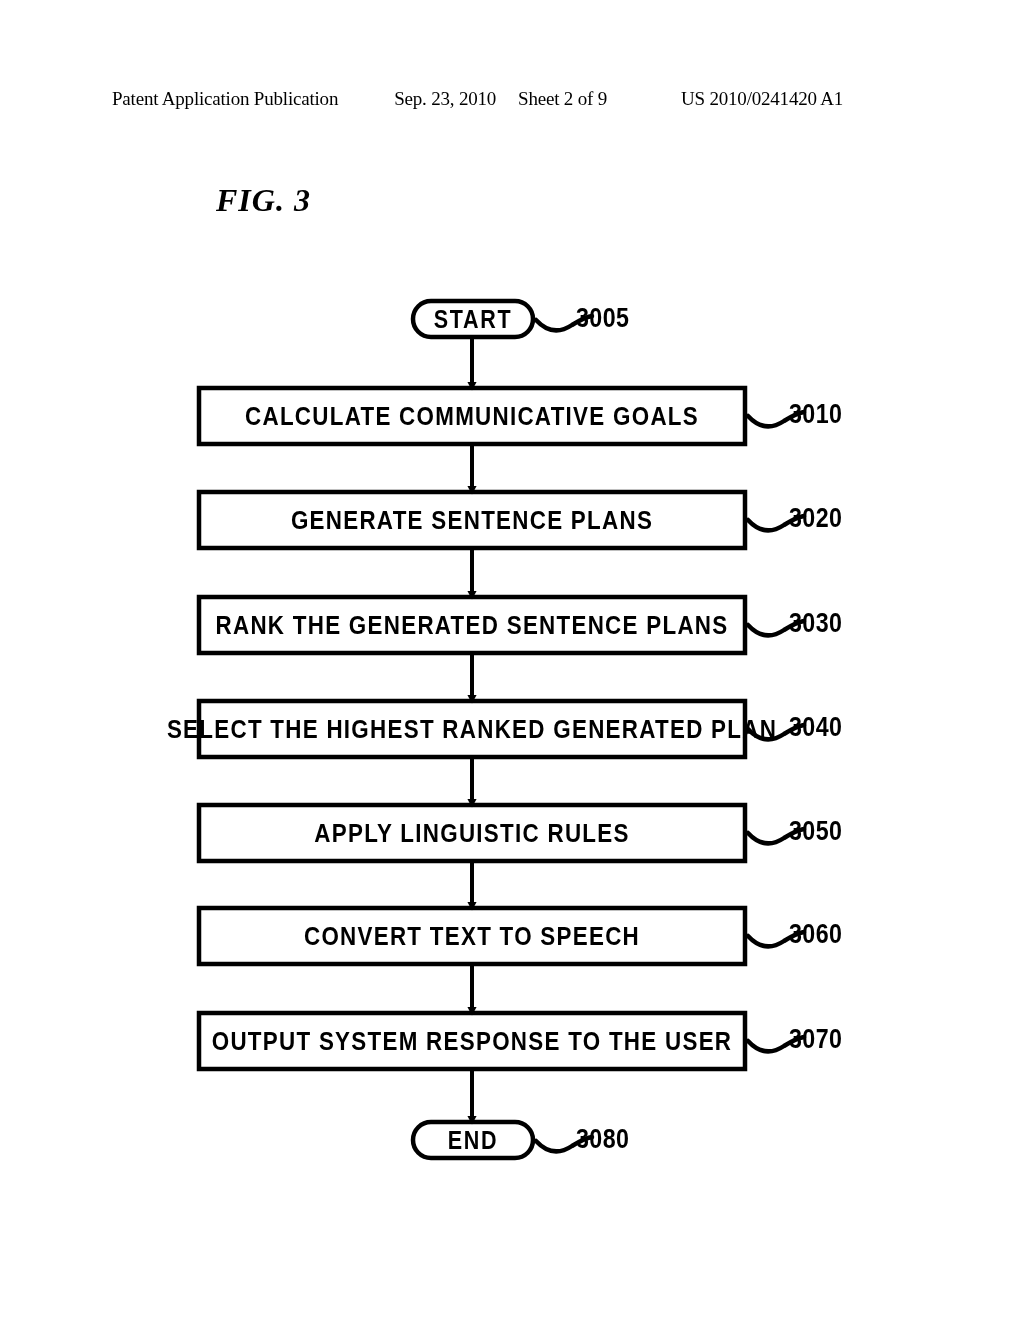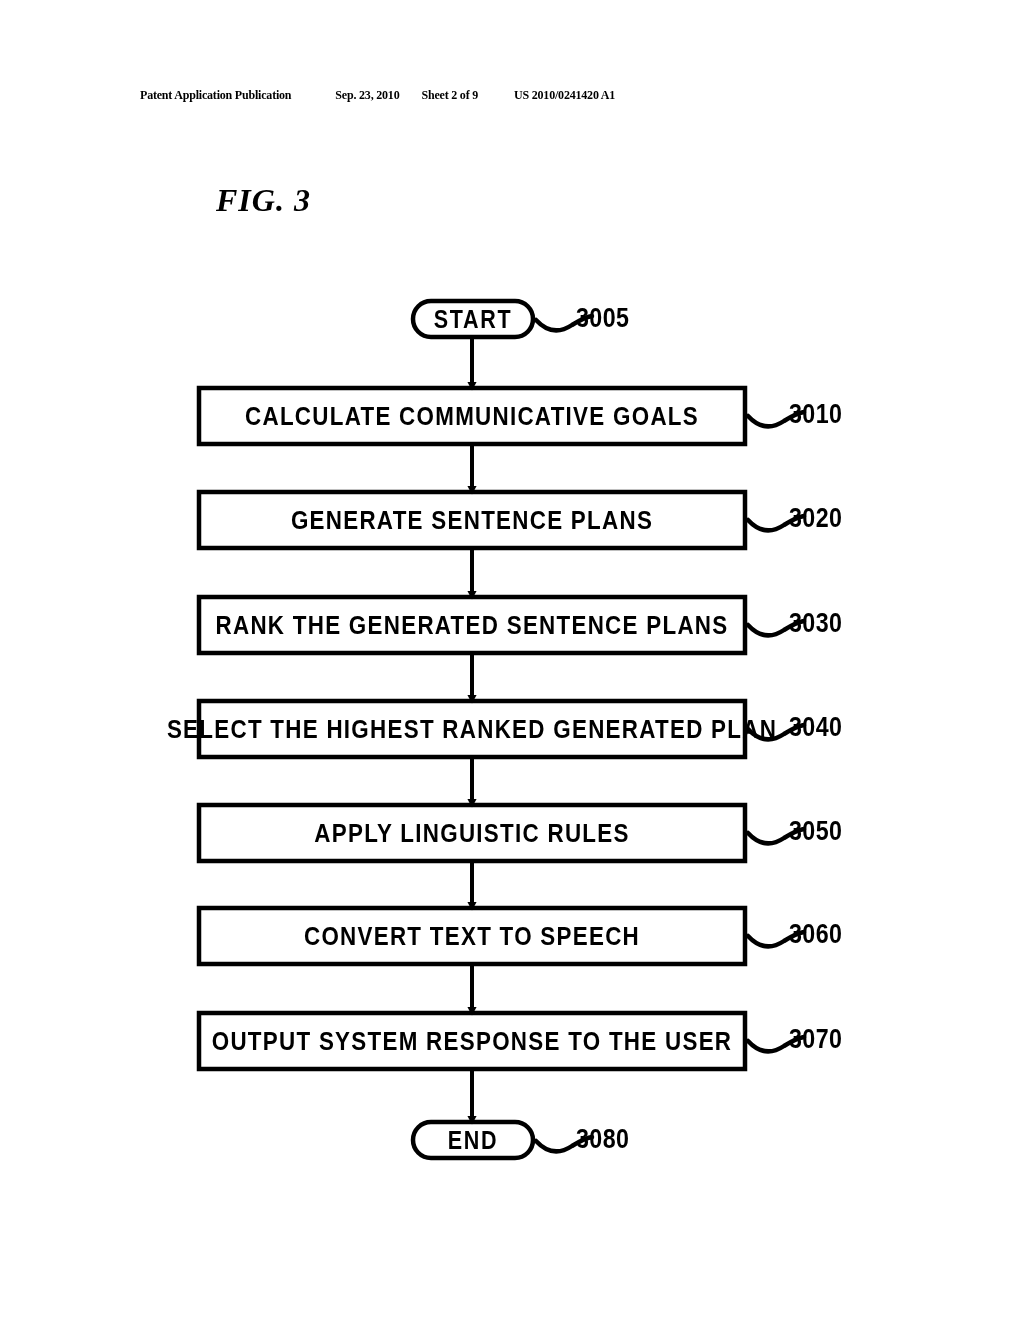--- a/index.html
+++ b/index.html
@@ -13,34 +13,34 @@
     position: relative;
     font-family: "Liberation Sans", sans-serif;
     color: #000000;
     overflow: hidden;
   }
 
   
   .page-header {
     position: absolute;
     top: 88px;
-    left: 140px;
+    left: 112px;
     width: 768px;
     display: flex;
     align-items: baseline;
     font-family: "Liberation Serif", serif;
-    font-weight: bold;
-    font-size: 12px;
+    font-weight: normal;
+    font-size: 19px;
     letter-spacing: -0.2px;
     white-space: nowrap;
   }
   .hdr-pub   { }
-  .hdr-date  { margin-left: 44px; }
+  .hdr-date  { margin-left: 56px; }
   .hdr-sheet { margin-left: 22px; }
-  .hdr-num   { margin-left: 36px; }
+  .hdr-num   { margin-left: 74px; }
 
   
   .fig-title {
     position: absolute;
     top: 182px;
     left: 216px;
     font-family: "Liberation Serif", serif;
     font-style: italic;
     font-weight: bold;
     font-size: 32px;

